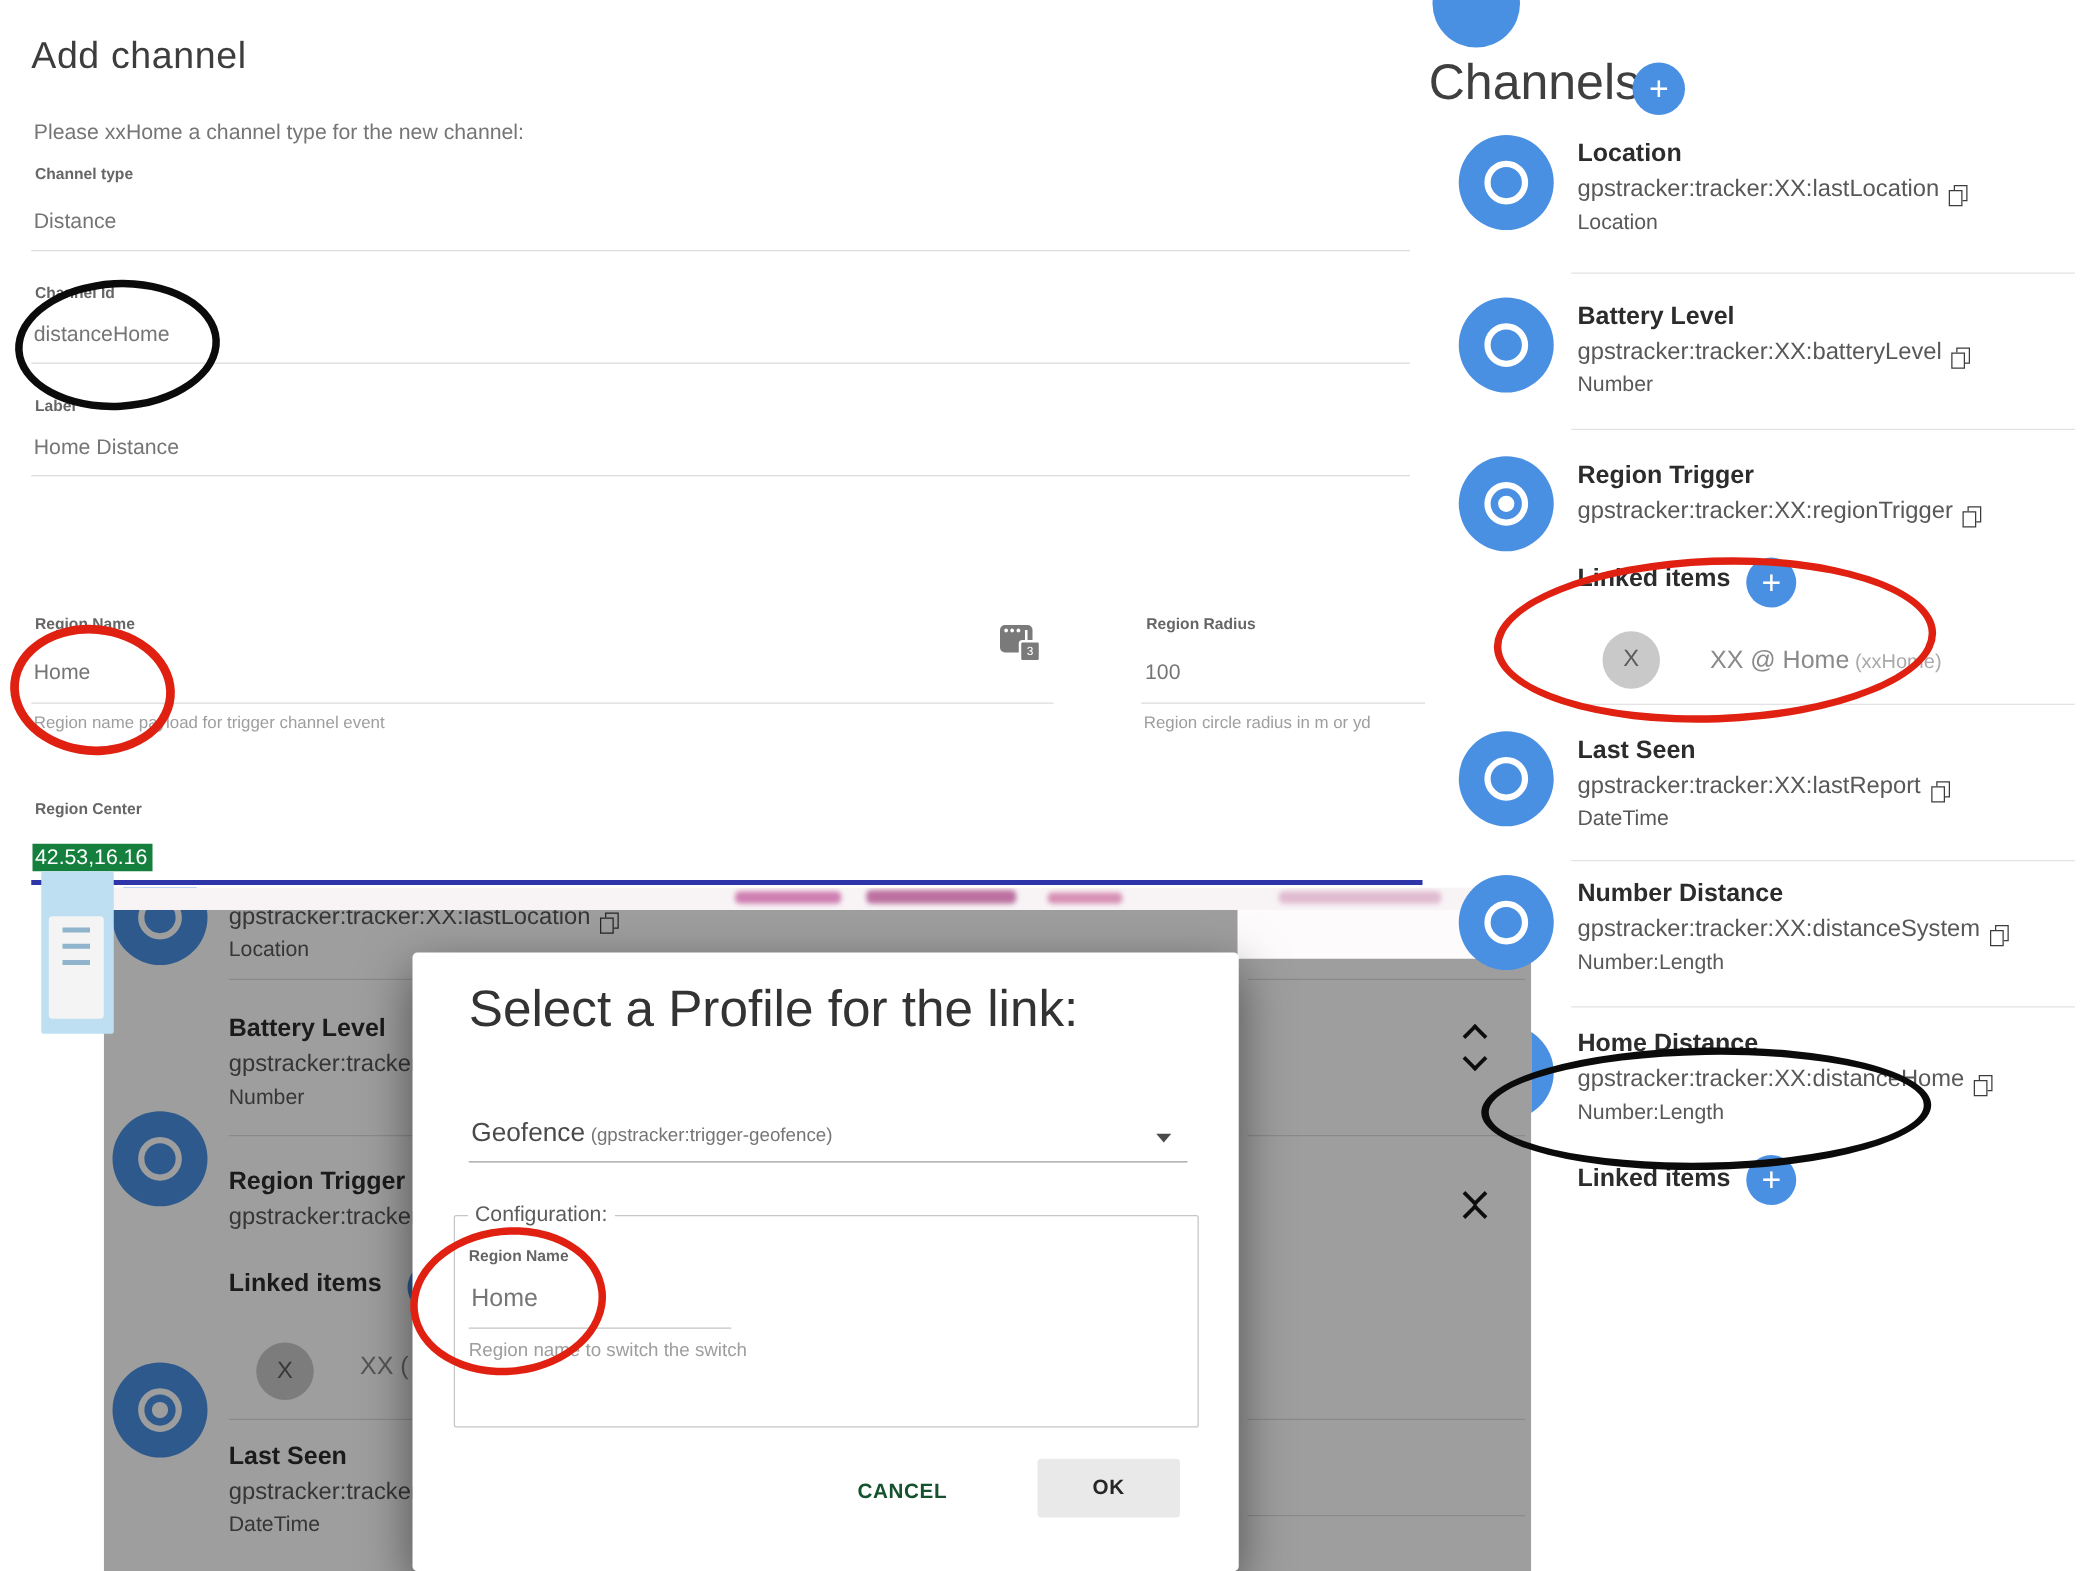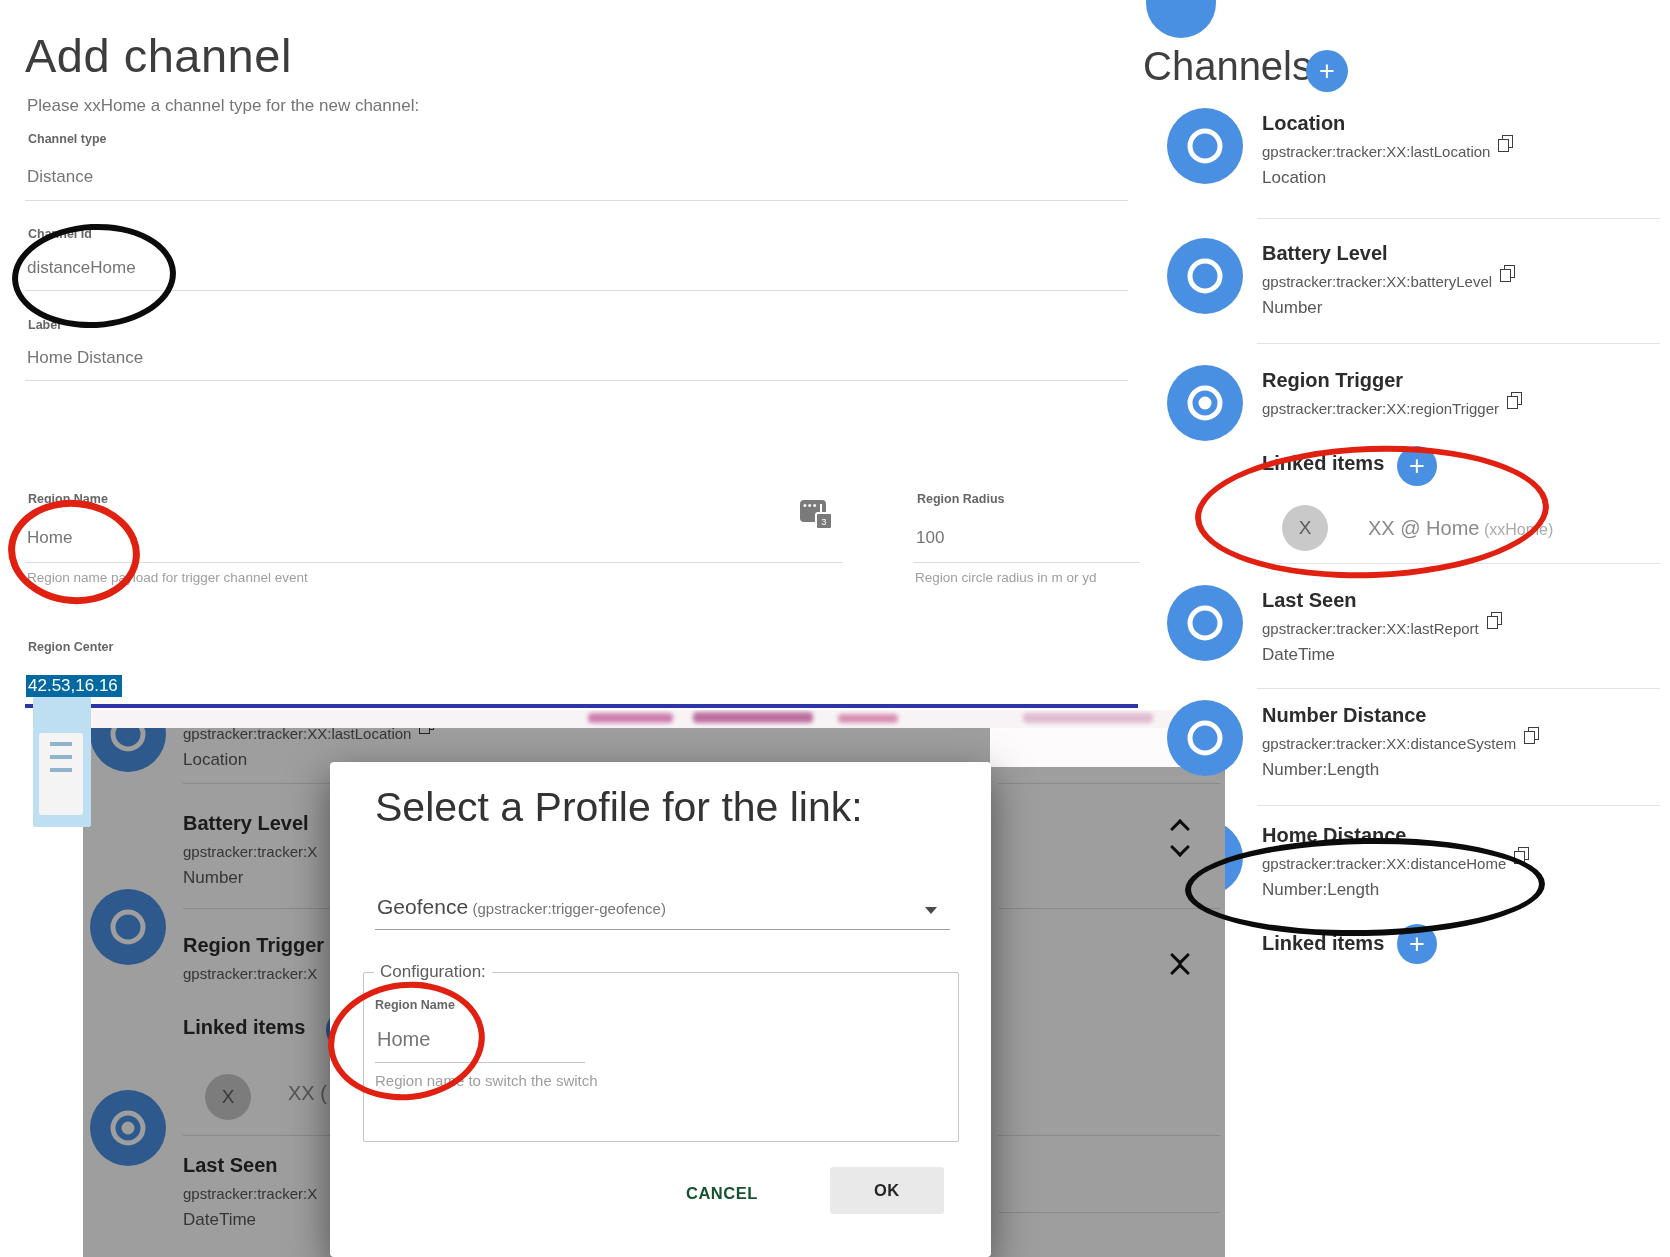--- a/index.html
+++ b/index.html
@@ -1,28 +1,28 @@
 <!DOCTYPE html>
 <html><head>
 <meta charset="utf-8">
 <style>
   html,body{margin:0;padding:0;background:#fff;}
   #canvas{position:relative;width:1670px;height:1257px;overflow:hidden;background:#fff;
           font-family:"Liberation Sans", sans-serif;color:#333;}
   .abs{position:absolute;}
 
   
-  .h1{font-size:47px;font-weight:400;color:#3d3d3d;letter-spacing:.5px;}
+  .h1{font-size:30px;font-weight:400;color:#3d3d3d;letter-spacing:.5px;}
   .sub{font-size:17px;color:#757575;}
   .flabel{font-size:12.5px;font-weight:bold;color:#666;}
   .fvalue{font-size:17px;color:#757575;}
   .uline{height:1px;background:#dcdcdc;}
   .h2{font-size:30px;font-weight:400;color:#3d3d3d;}
   .hint{font-size:13.5px;color:#9e9e9e;}
-  .sel{background:#0369a1;color:#fff;padding:1px 4px 2px 2px;font-size:17px;}
+  .sel{background:#15803d;color:#fff;padding:1px 4px 2px 2px;font-size:17px;}
   .focusline{height:4px;background:#2d35a8;}
 
   
   .lp{width:26px;height:22px;background:#7a7a7a;border-radius:4px;position:relative;}
   .lp::before{content:"\2022\2022\2022";position:absolute;left:3px;top:-1px;color:#fff;font-size:11px;letter-spacing:1px;}
   .lp::after{content:"";position:absolute;right:4px;top:4px;width:2px;height:8px;background:#fff;}
   .lpb{position:absolute;right:-7px;bottom:-8px;width:14px;height:14px;background:#7a7a7a;border:2px solid #fff;
        border-radius:3px;color:#fff;font-size:9.5px;display:flex;align-items:center;justify-content:center;}
 
   
@@ -33,21 +33,21 @@
               width:13px;height:13px;background:#fff;border-radius:50%;}
   .plus{border-radius:50%;background:#4a90e2;color:#fff;display:flex;align-items:center;justify-content:center;
         font-size:27px;font-weight:400;line-height:1;}
   .cpy{position:relative;width:12px;height:14px;display:inline-block;margin-left:9px;flex:none;}
   .cpy::before{content:"";position:absolute;left:3px;top:-3px;width:9px;height:11px;border:1.6px solid #3c3c3c;}
   .cpy::after{content:"";position:absolute;left:-1px;top:1px;width:9px;height:11px;border:1.6px solid #3c3c3c;background:#fff;}
 
   
   .schan{position:absolute;left:1167px;display:flex;gap:19px;width:505px;}
   .ttl{font-size:20px;font-weight:bold;color:#2c2c2c;line-height:30px;}
-  .uidl{font-size:15px;color:#585858;line-height:27px;display:flex;align-items:flex-start;}
+  .uidl{font-size:19px;color:#585858;line-height:27px;display:flex;align-items:flex-end;}
   .typel{font-size:17px;color:#585858;line-height:26px;}
   .sdiv{position:absolute;left:1257px;width:403px;height:1px;background:#e3e3e3;}
   .avatar{width:46px;height:46px;border-radius:50%;background:#c9c9c9;color:#5c5c5c;font-size:19px;
           display:flex;align-items:center;justify-content:center;}
   .lname{font-size:20px;color:#8a8a8a;}
   .ldetail{font-size:16px;color:#aaa;}
 
   
   #overlay{left:83px;top:710px;width:1142px;height:547px;background:#fff;overflow:hidden;z-index:10;}
   #overlay .content{position:absolute;inset:0;z-index:1;}

